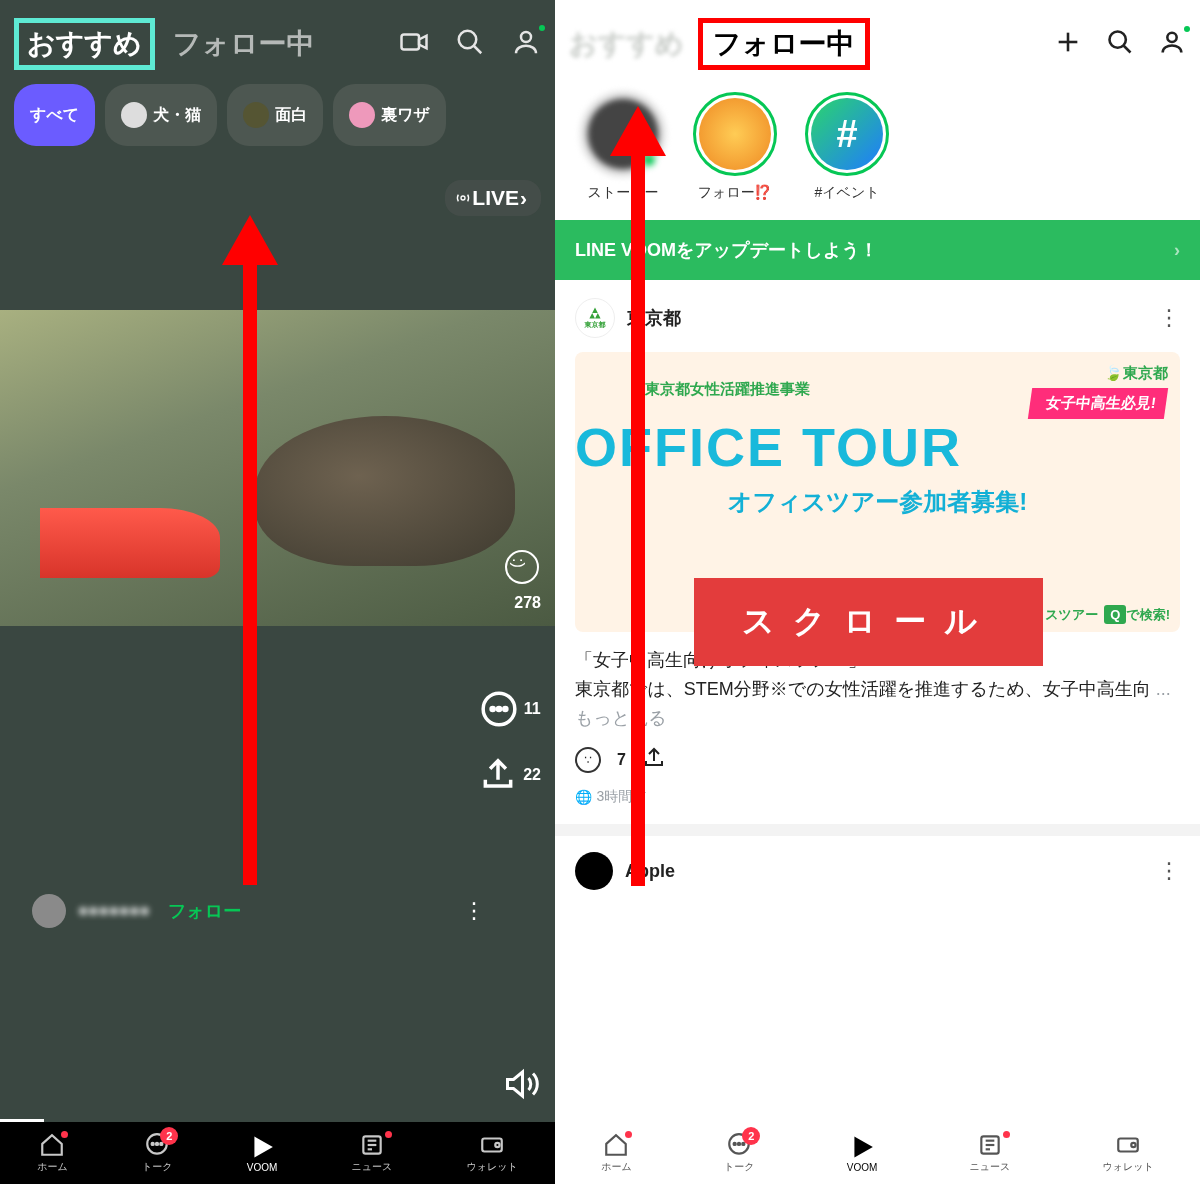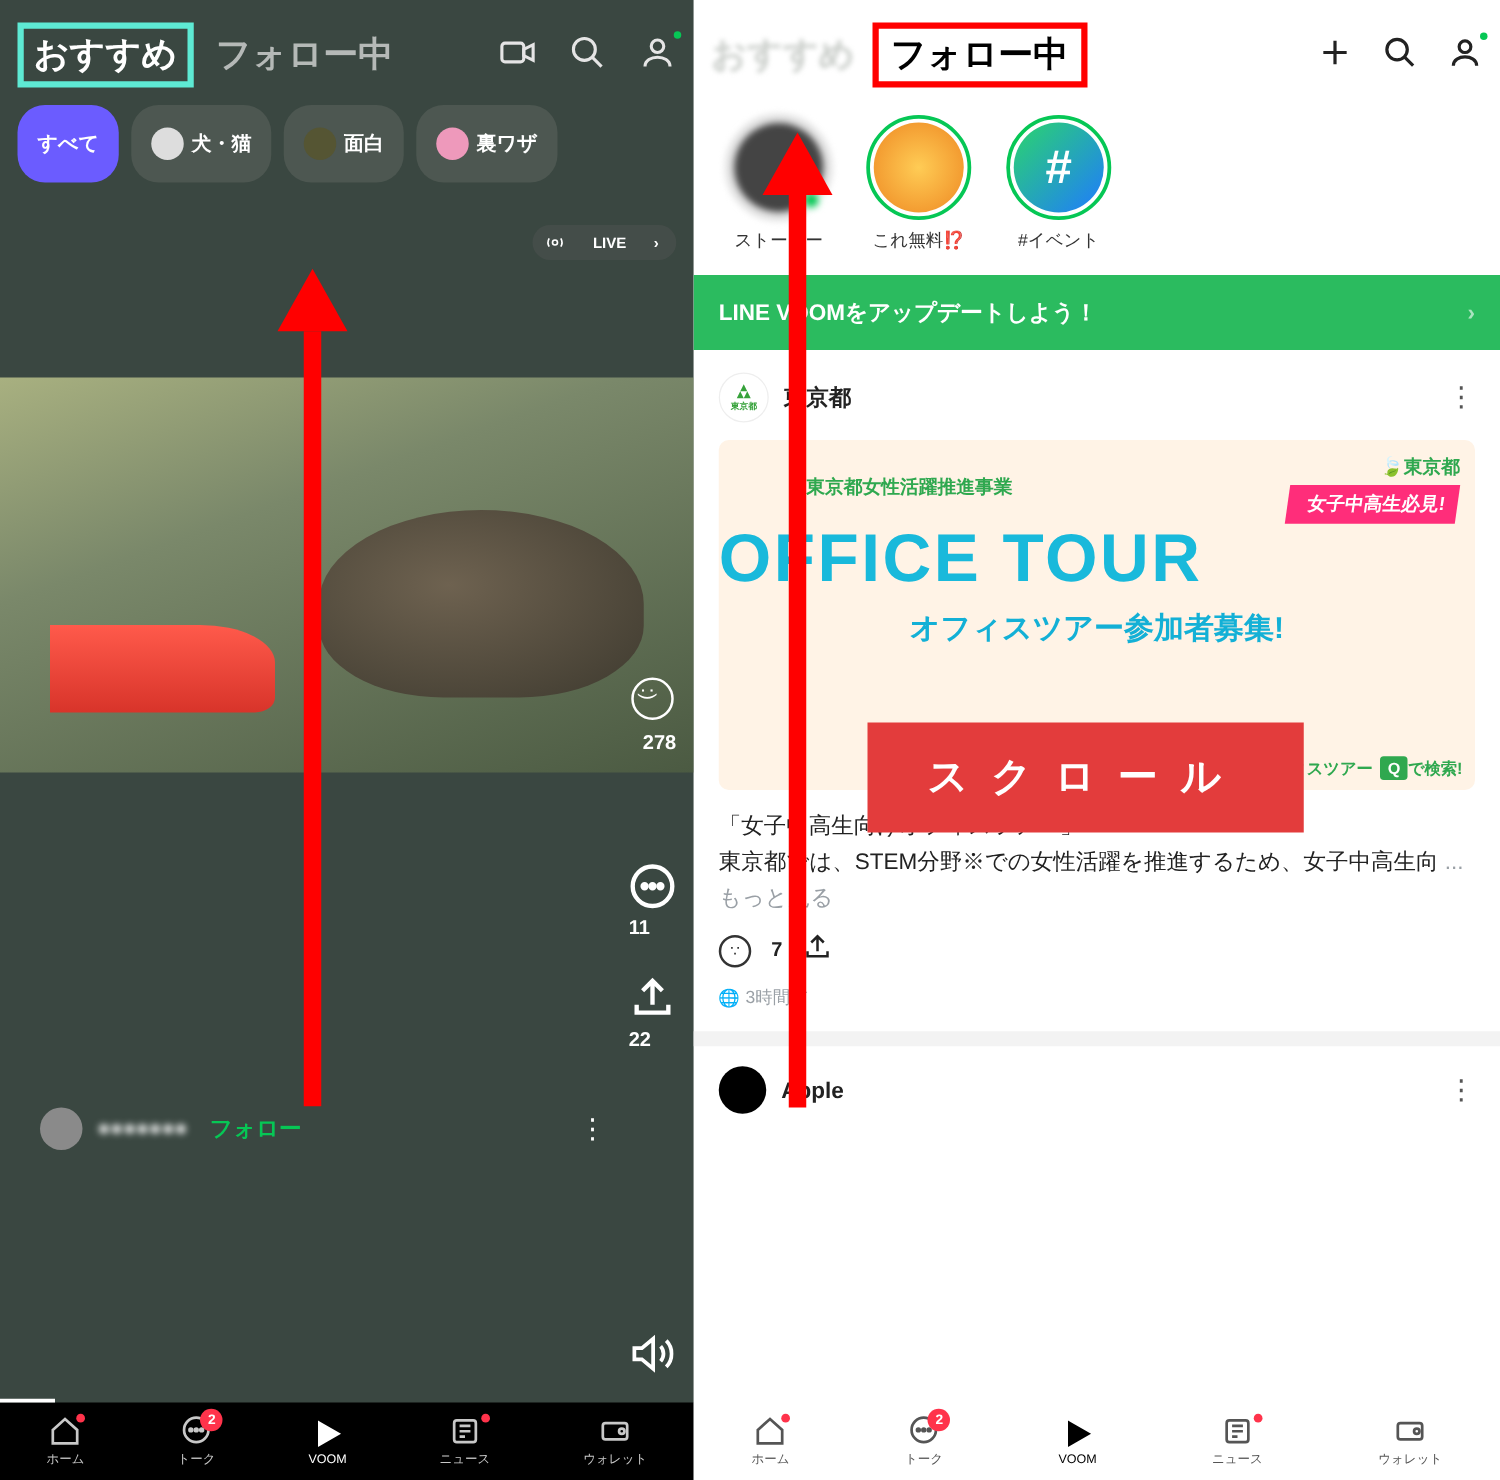--- a/index.html
+++ b/index.html
@@ -13,31 +13,31 @@
 .top-icons-left { margin-left: auto; display: flex; gap: 26px; align-items: center; }
 .top-icons-left svg { width: 30px; height: 30px; fill: none; stroke: #e5e5e5; stroke-width: 2; }
 .dot-green { position: absolute; top: -2px; right: -4px; width: 6px; height: 6px; background: #06c755; border-radius: 50%; }
 .icon-wrap { position: relative; }
 
 .chip-row { display: flex; gap: 10px; padding: 6px 14px 10px; overflow: hidden; }
 .chip { display: flex; align-items: center; gap: 6px; background: #4d5751; border-radius: 22px; padding: 18px 16px; font-size: 16px; font-weight: 600; white-space: nowrap; }
 .chip.active { background: #6b5cff; }
 .chip-avatar { width: 26px; height: 26px; border-radius: 50%; background: #888; }
 
-.live-badge { align-self: flex-end; margin-right: 14px; margin-top: 24px; background: rgba(70,78,74,0.9); border-radius: 16px; padding: 6px 14px 6px 10px; display: flex; align-items: center; gap: 22px; font-size: 12px; font-weight: 700; }
+.live-badge { align-self: flex-end; margin-right: 14px; margin-top: 24px; background: rgba(70,78,74,0.9); border-radius: 16px; padding: 6px 14px 6px 10px; display: flex; align-items: center; gap: 1px; font-size: 21px; font-weight: 700; }
 
 .feed-media { margin-top: 94px; width: 100%; height: 316px; background: linear-gradient(160deg,#a8b080 0%,#7a886a 35%,#4b5a42 100%); position: relative; }
 .watermelon { position: absolute; left: 40px; bottom: 48px; width: 180px; height: 70px; background: linear-gradient(#ff5a4b,#d8342a); border-radius: 0 60px 16px 0/0 30px 12px 0; }
 .turtle { position: absolute; right: 40px; bottom: 60px; width: 260px; height: 150px; background: radial-gradient(ellipse at 40% 40%,#6e6250,#3e3a2f); border-radius: 60% 60% 46% 46%; }
 .smiley { position: absolute; right: 16px; bottom: 42px; width: 34px; height: 34px; border: 2.5px solid #fff; border-radius: 50%; }
 .smiley::before { content: ":)"; position: absolute; left: 6px; top: 2px; font-size: 16px; transform: rotate(90deg); }
 .smiley-count { position: absolute; right: 14px; bottom: 14px; font-size: 16px; font-weight: 600; }
 
 .action-col { position: absolute; right: 14px; top: 690px; display: flex; flex-direction: column; align-items: center; gap: 28px; }
-.action-item { display: flex; flex-direction: column; align-items: flex-start; gap: 6px; }
+.action-item { display: flex; align-items: center; gap: 6px; }
 .action-item svg { width: 38px; height: 38px; fill: none; stroke: #fff; stroke-width: 2.2; }
 .action-count { font-size: 16px; font-weight: 600; }
 
 .post-meta { padding: 18px 70px 0 32px; display: flex; align-items: center; gap: 12px; margin-top: 250px; }
 .meta-avatar { width: 34px; height: 34px; border-radius: 50%; background: #8a8a8a; }
 .meta-name { font-size: 17px; font-weight: 600; filter: blur(3px); }
 .follow-text { color: #06c755; font-size: 18px; font-weight: 700; margin-left: 6px; }
 .meta-more { margin-left: auto; color: #fff; font-size: 22px; }
 
 .caption { padding: 14px 70px 0 18px; font-size: 18px; line-height: 1.5; }
@@ -282,21 +282,21 @@
       <div class="story-circle gray">
           <div class="story-inner" style="background:#444"></div>
           <div class="online-dot"></div>
         </div>
       <div class="story-label">ストーリー</div>
     </div>
     <div class="story">
       <div class="story-circle">
           <div class="story-inner" style="background:radial-gradient(#ffcc55,#ee8822)"></div>
         </div>
-      <div class="story-label">これ無料⁉️</div>
+      <div class="story-label">フォロー⁉️</div>
     </div>
     <div class="story">
       <div class="story-circle">
           <div class="story-inner hash">#</div>
         </div>
       <div class="story-label">#イベント</div>
     </div>
   </div>
 
   <div class="green-banner">

